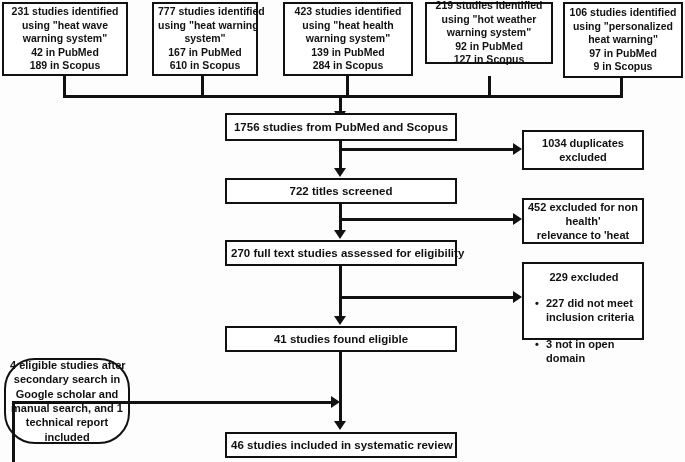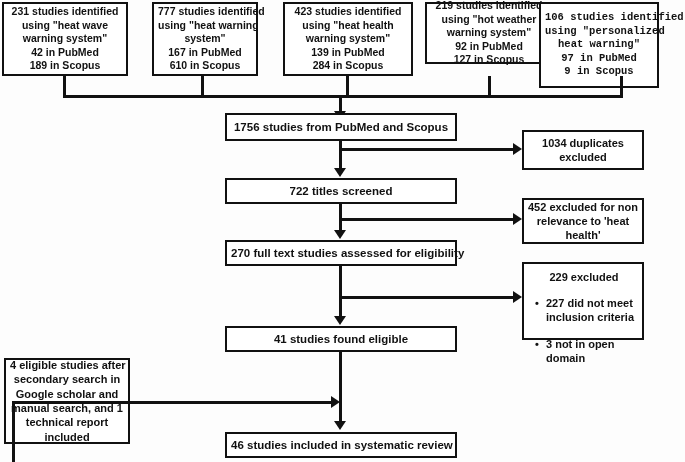--- a/index.html
+++ b/index.html
@@ -136,21 +136,21 @@
   <div class="box src-box" style="left:425px; top:2px; width:128px; height:62px;">
     <div class="lines">
       <div>219 studies identified</div>
       <div>using "hot weather</div>
       <div>warning system"</div>
       <div>92 in PubMed</div>
       <div>127 in Scopus</div>
     </div>
   </div>
 
-  <div class="box src-box" style="left:539px; top:2px; width:120px; height:86px;font-family:Liberation Mono, monospace;">
+  <div class="box src-box" style="left:563px; top:2px; width:120px; height:76px;">
     <div class="lines">
       <div>106 studies identified</div>
       <div>using "personalized</div>
       <div>heat warning"</div>
       <div>97 in PubMed</div>
       <div>9 in Scopus</div>
     </div>
   </div>
 
   <div class="vline" style="left:63px;  top:76px; height:22px;"></div>
@@ -197,36 +197,36 @@
   <div class="box side-box" style="left:522px; top:130px; width:122px; height:40px;">
     <div class="lines">
       <div>1034 duplicates</div>
       <div>excluded</div>
     </div>
   </div>
 
   <div class="box side-box" style="left:522px; top:198px; width:122px; height:46px;">
     <div class="lines">
       <div>452 excluded for non</div>
+      <div>health'</div>
       <div>relevance to 'heat</div>
-      <div>health'</div>
     </div>
   </div>
 
   <div class="box bullet-box" style="left:522px; top:262px; width:122px; height:78px;">
     <div class="lines">
       <div class="head">229 excluded</div>
       <ul>
         <li>227 did not meet inclusion criteria</li>
         <li>3 not in open domain</li>
       </ul>
     </div>
   </div>
 
-  <div class="box left-box" style="left:4px; top:358px; width:126px; height:86px;">
+  <div class="box left-box" style="left:4px; top:358px; width:126px; height:86px;border-radius:31px;">
     <div class="lines">
       <div>4 eligible studies after</div>
       <div>secondary search in</div>
       <div>Google scholar and</div>
       <div>manual search, and 1</div>
       <div>technical report</div>
       <div>included</div>
     </div>
   </div>
 

